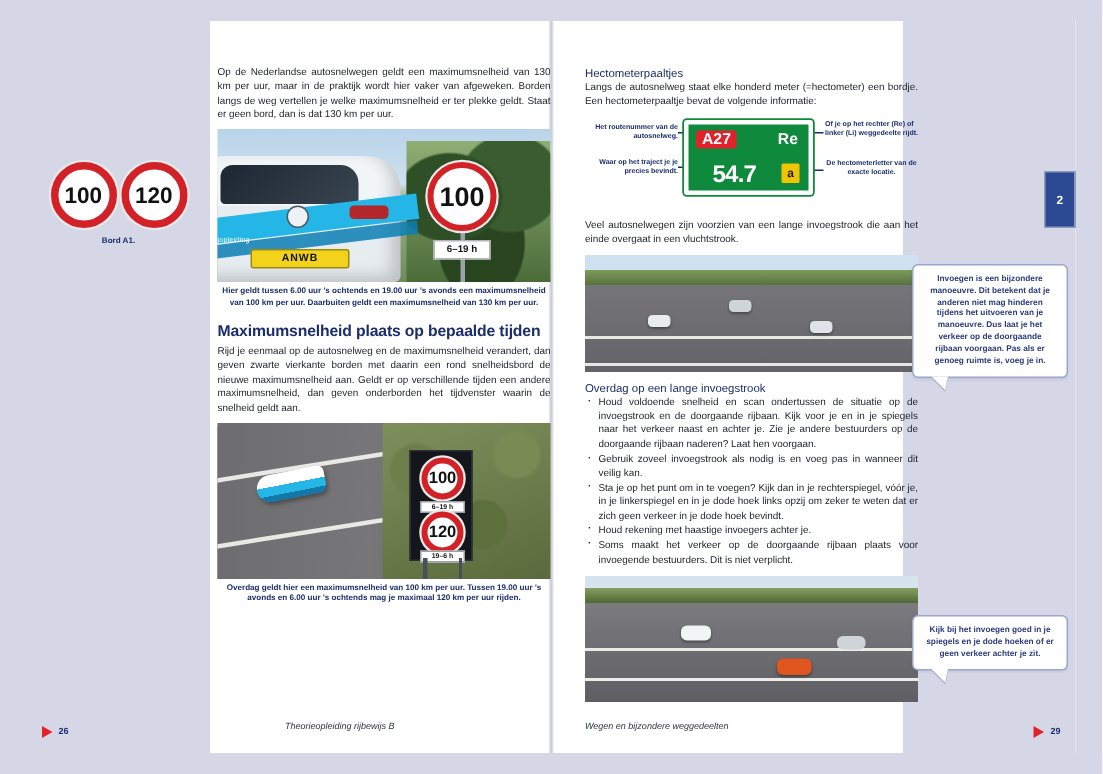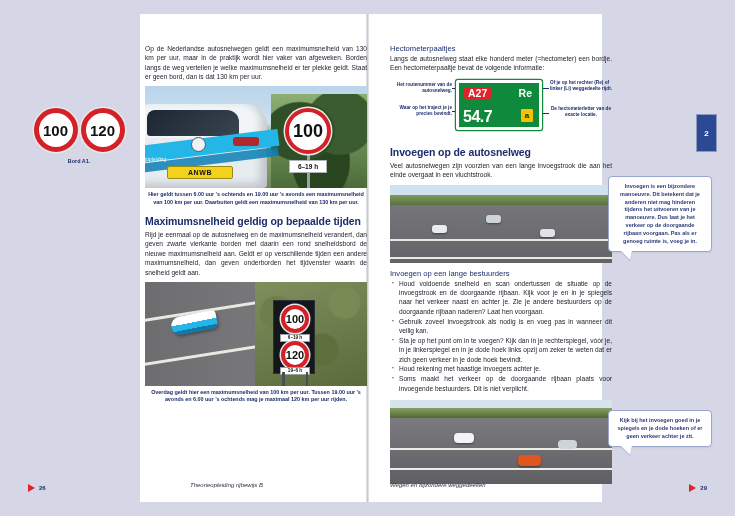--- a/index.html
+++ b/index.html
@@ -321,21 +321,21 @@
   #hecto .rw {
     position:absolute; left: 5px; top: 4px;
     background:#e1222a; color:#fff; font-weight:bold;
     font-size: 10.5px; padding: 0px 4px; border-radius: 2px;
   }
   #hecto .re {
     position:absolute; right: 7px; top: 4px;
     color:#fff; font-weight:bold; font-size: 10.5px;
   }
   #hecto .km {
-    position:absolute; left: 4px; bottom: 1px;
+    position:absolute; left: 16px; bottom: 1px;
     color:#fff; font-weight:bold; font-size: 16px; letter-spacing: -0.5px;
   }
   #hecto .letter {
     position:absolute; right: 6px; bottom: 5px;
     background:#f0c400; color:#1a1a1a; font-weight:bold;
     font-size: 8px; width: 12px; height: 13px;
     display:flex; align-items:center; justify-content:center; border-radius:1px;
   }
   .callout {
     position:absolute; font-size: 4.7px; font-weight: bold;
@@ -449,21 +449,21 @@
         <div class="plate">ANWB</div>
       </div>
       <div class="pole"></div>
       <div class="sign-round sign100">100</div>
       <div class="subsign">6–19 h</div>
     </div>
     <div class="caption">Hier geldt tussen 6.00 uur ’s ochtends en 19.00 uur ’s avonds een maximumsnelheid van 100 km per uur. Daarbuiten geldt een maximumsnelheid van 130 km per uur.</div>
 
     <div style="height:9px"></div>
 
-    <h2 class="sec">Maximumsnelheid geldig op bepaalde tijden</h2>
+    <h2 class="sec">Maximumsnelheid plaats op bepaalde tijden</h2>
     <p class="body">Rijd je eenmaal op de autosnelweg en de maximumsnelheid verandert, dan geven zwarte vierkante borden met daarin een rond snelheidsbord de nieuwe maximumsnelheid aan. Geldt er op verschillende tijden een andere maximumsnelheid, dan geven onderborden het tijdvenster waarin de snelheid geldt aan.</p>
 
     <div class="photo ph2">
       <div class="asphalt"></div>
       <div class="lane l1"></div>
       <div class="lane l2"></div>
       <div class="grass"></div>
       <div class="car"></div>
       <div class="board">
         <div class="sign-round r r1">100</div>
@@ -491,38 +491,37 @@
       <div class="lead l3"></div>
       <div class="lead l4"></div>
       <div class="sign">
         <div class="rw">A27</div>
         <div class="re">Re</div>
         <div class="km">54.7</div>
         <div class="letter">a</div>
       </div>
     </div>
 
-    <h2 class="sec">Invoegen op de autosnelweg</h2>
     <p class="body">Veel autosnelwegen zijn voorzien van een lange invoegstrook die aan het einde overgaat in een vluchtstrook.</p>
 
     <div class="photo ph3">
       <div class="veg"></div>
       <div class="road">
         <div class="ml a"></div>
         <div class="ml b"></div>
 
       </div>
       <div class="w1"></div>
       <div class="w2"></div>
       <div class="w3"></div>
     </div>
 
     <div style="height:6px"></div>
 
-    <h3 class="sub">Invoegen op een lange bestuurders</h3>
+    <h3 class="sub">Overdag op een lange invoegstrook</h3>
     <ul class="bullets">
       <li>Houd voldoende snelheid en scan ondertussen de situatie op de invoegstrook en de doorgaande rijbaan. Kijk voor je en in je spiegels naar het verkeer naast en achter je. Zie je andere bestuurders op de doorgaande rijbaan naderen? Laat hen voorgaan.</li>
       <li>Gebruik zoveel invoegstrook als nodig is en voeg pas in wanneer dit veilig kan.</li>
       <li>Sta je op het punt om in te voegen? Kijk dan in je rechterspiegel, vóór je, in je linkerspiegel en in je dode hoek links opzij om zeker te weten dat er zich geen verkeer in je dode hoek bevindt.</li>
       <li>Houd rekening met haastige invoegers achter je.</li>
       <li>Soms maakt het verkeer op de doorgaande rijbaan plaats voor invoegende bestuurders. Dit is niet verplicht.</li>
     </ul>
 
     <div style="height:6px"></div>
 

